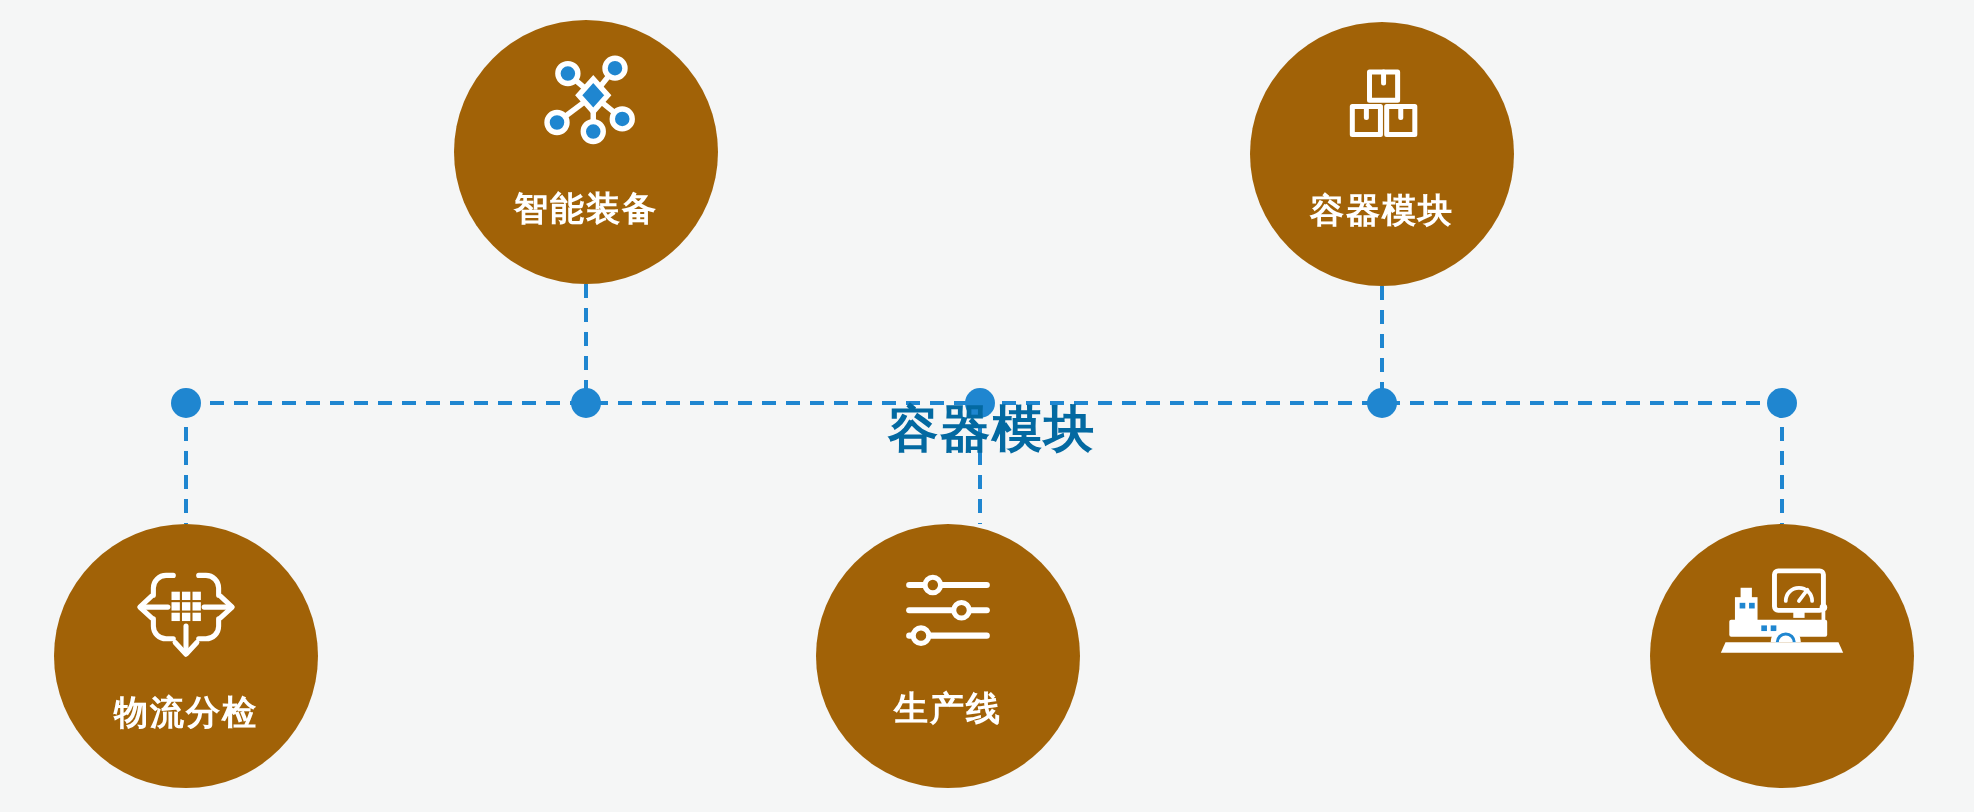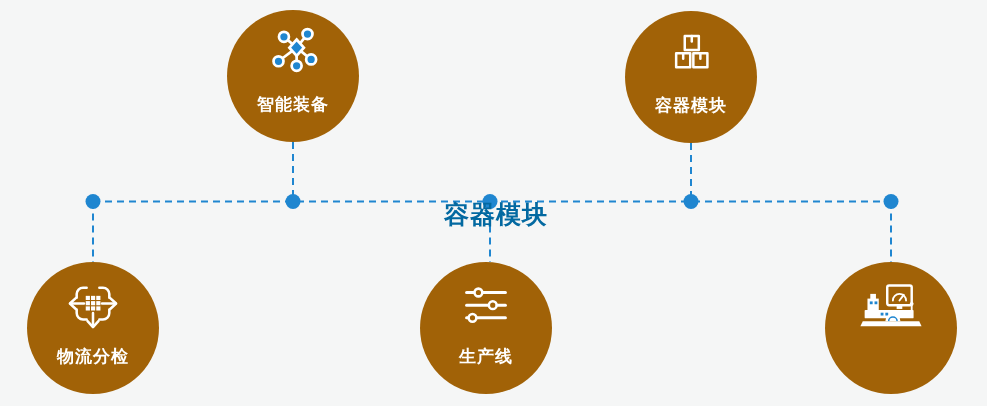--- a/index.html
+++ b/index.html
@@ -29,21 +29,21 @@
   .node .icon { position:absolute; left:50%; transform:translateX(-50%); }
   .node .label {
     position:absolute; left:0; right:0; top:85px;
     text-align:center; color:#ffffff;
     font-size:17px; line-height:19px; font-weight:bold;
     letter-spacing:1px;
   }
   .node-smart-equipment        { left:227px; top:10px; }
   .node-stereo-warehouse       { left:625px; top:11px; }
   .node-logistics-sorting      { left:27px;  top:262px; }
-  .node-production-line        { left:420px; top:262px; }
+  .node-production-line        { left:408px; top:262px;font-family:Liberation Mono, monospace; }
   .node-painting-line          { left:825px; top:262px; }
   .node-smart-equipment   .icon { top:15px; }
   .node-stereo-warehouse  .icon { top:18px; }
   .node-logistics-sorting .icon { top:13px; }
   .node-production-line   .icon { top:17px; }
   .node-painting-line     .icon { top:21px; }
   .ico { display:block; }
   .ico .s  { stroke:#ffffff; fill:none; stroke-linecap:round; stroke-linejoin:round; }
   .ico .f  { fill:#ffffff; stroke:none; }
   .ico .bfill { fill:#1f86d0; stroke:#ffffff; }

